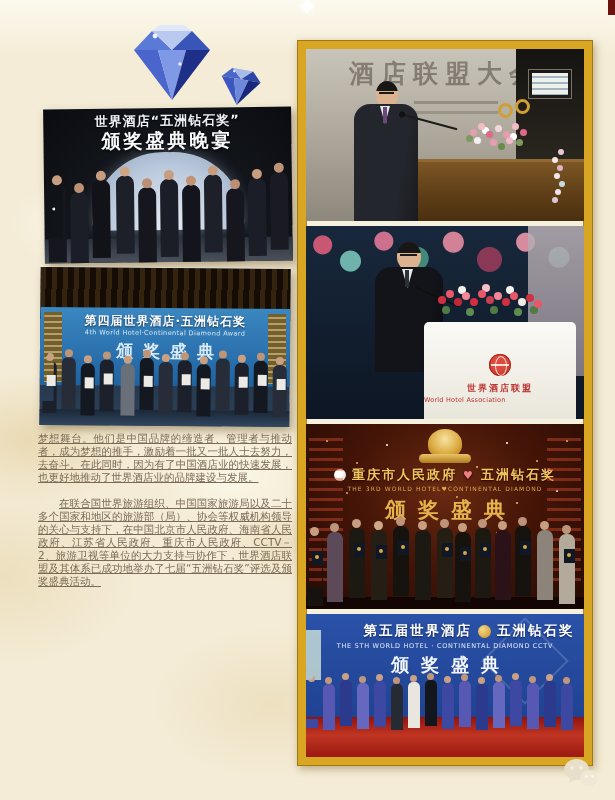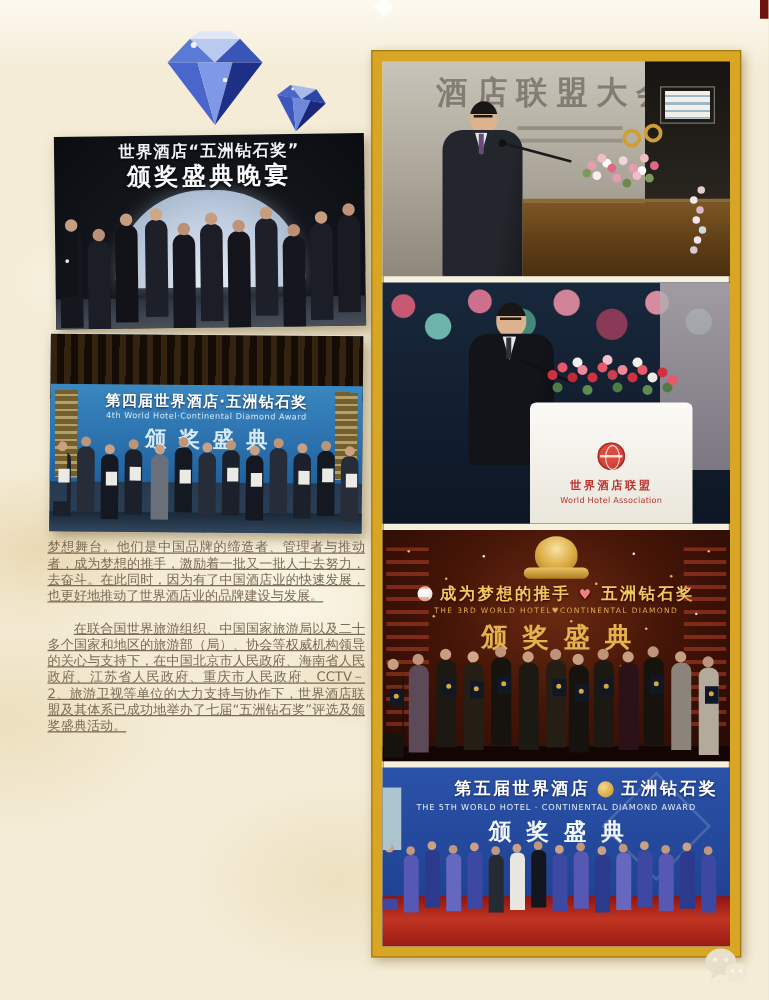--- a/index.html
+++ b/index.html
@@ -169,32 +169,32 @@
     background:linear-gradient(180deg,#b9afb5 0%,#8e8890 100%); }
   .speaker2 { left:66px; top:16px; width:74px; height:130px; z-index:4; }
   .speaker2 .head { left:25px; top:0; width:24px; height:28px; }
   .speaker2 .glasses { left:28px; top:12px; width:17px; }
   .speaker2 .body { left:3px; top:25px; width:68px; height:105px;
     background:linear-gradient(100deg,#121419 70%,#0b0d11); }
   .speaker2 .shirt { left:30px; top:27px; width:11px; height:19px; }
   .speaker2 .tie { left:33px; top:28px; width:4px; height:17px; background:#2c3038; }
   .mic2 { left:108px; top:70px; width:46px; height:2px; background:#101010;
     transform:rotate(24deg); z-index:5; }
-  .podium2 { left:118px; bottom:0; width:130px; height:97px; z-index:5; border-radius:5px 5px 0 0;
+  .podium2 { left:118px; bottom:0; width:152px; height:97px; z-index:5; border-radius:5px 5px 0 0;
     background:linear-gradient(180deg,#fbfaf6 0%,#e9e6db 100%); }
   .wha-globe { position:absolute; left:50%; top:32px; margin-left:-11px; width:22px; height:22px;
     border-radius:50%; background:radial-gradient(circle at 45% 40%, #dd4a40 0 35%, #bd2f26 100%);
     box-shadow:inset 0 0 0 1px #a82820; }
   .wha-globe::before { content:""; position:absolute; left:2px; top:10px; width:18px; height:2px;
     background:rgba(255,250,240,.85); }
   .wha-globe::after { content:""; position:absolute; left:6px; top:2px; width:10px; height:18px;
     border:1px solid rgba(255,250,240,.8); border-radius:50%; }
   .p2-cn { position:absolute; top:60px; left:0; right:0; text-align:center; font-size:9px;
     font-weight:bold; color:#bd3330; letter-spacing:2px; }
-  .p2-en { position:absolute; top:74px; left:0; right:0; text-align:center; font-size:6.5px;
+  .p2-en { position:absolute; top:74px; left:0; right:0; text-align:left; font-size:6.5px;
     color:#bd3330; letter-spacing:.2px; }
   .flowers2 { left:126px; top:64px; width:8px; height:8px; border-radius:50%; z-index:6;
     box-shadow:6px 6px #d03040,14px 0 #e85868,22px 8px #c02838,30px 2px #f08898,
       38px 8px #d03040,46px 0 #e85868,54px 6px #c84050,62px 2px #f08898,70px 8px #d03040,
       78px 2px #e85868,86px 8px #efeae2,94px 4px #d03040,102px 10px #e85868,
       10px 16px #4e7c44,34px 18px #5e8c50,58px 16px #4e7c44,82px 18px #5e8c50,
       98px 16px #4e7c44,26px -4px #f2f0ea,50px -6px #f5c0ca,74px -4px #f2f0ea; }
 
   
   .r3 { height:185px;
@@ -380,21 +380,21 @@
       </figure>
 
       <figure class="rphoto r3">
         <i class="abs spark3"></i>
         <div class="abs crown">
           <div class="crown-dome"></div>
           <div class="crown-base"></div>
         </div>
         <div class="abs r3-title">
           <i class="r3-globe"></i>
-          <span>成为梦想的推手</span>
+          <span>重庆市人民政府</span>
           <span class="r3-heart">♥</span>
           <span>五洲钻石奖</span>
         </div>
         <div class="abs r3-sub">THE 3RD WORLD HOTEL♥CONTINENTAL DIAMOND</div>
         <div class="abs r3-cer">颁奖盛典</div>
         <div class="abs r3-side r3-sideL"></div>
         <div class="abs r3-side r3-sideR"></div>
         <div class="crowd crowd-3">
           <i class="bodies"></i>
           <i class="heads"></i>
@@ -405,21 +405,21 @@
       </figure>
 
       <figure class="rphoto r4">
         <i class="abs r4-diamond"></i>
         <i class="abs r4-board"></i>
         <div class="abs r4-title">
           <span>第五届世界酒店</span>
           <i class="globe4"></i>
           <span>五洲钻石奖</span>
         </div>
-        <div class="abs r4-sub">THE 5TH WORLD HOTEL · CONTINENTAL DIAMOND AWARD</div>
+        <div class="abs r4-sub">THE 5TH WORLD HOTEL · CONTINENTAL DIAMOND CCTV</div>
         <div class="abs r4-cer">颁奖盛典</div>
         <div class="abs r4-carpet"></div>
         <div class="crowd crowd-4">
           <i class="bodies"></i>
           <i class="heads"></i>
         </div>
       </figure>
 
     </div>
   </div>

